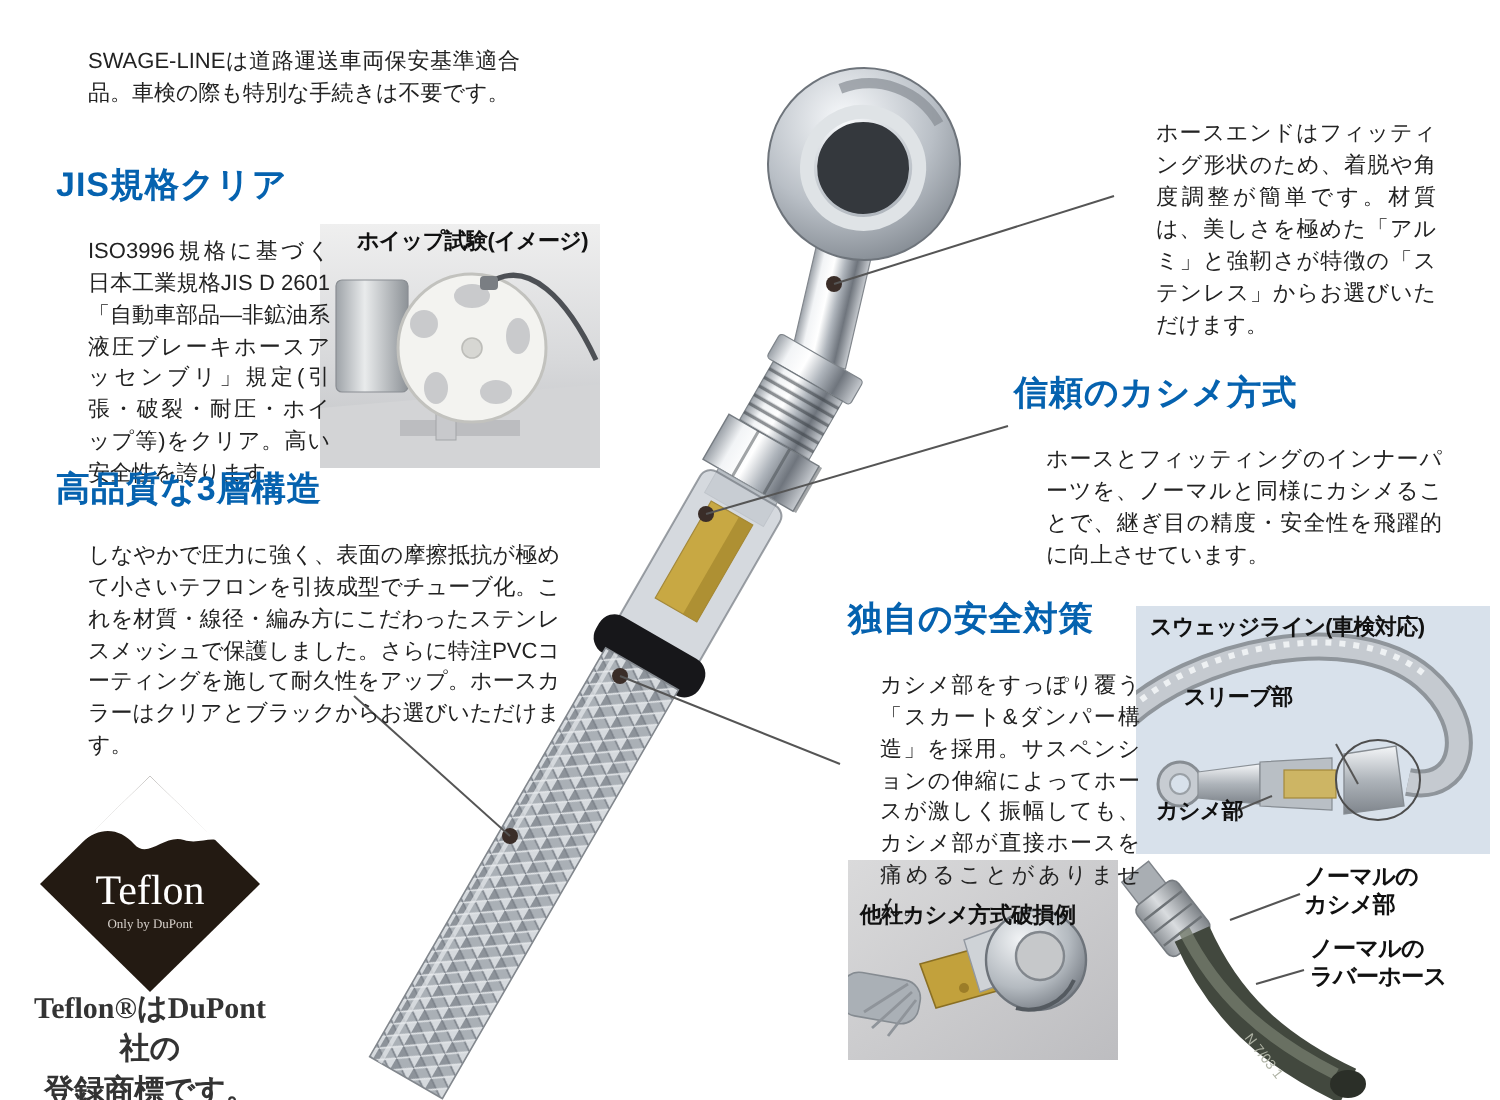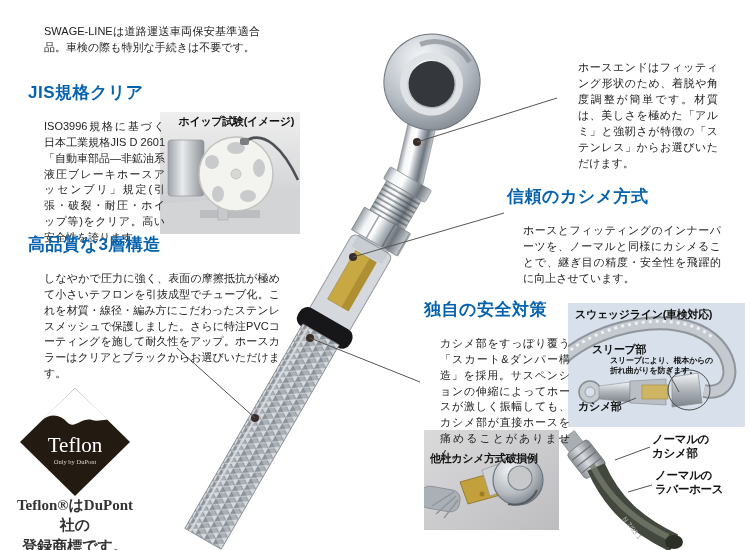--- a/index.html
+++ b/index.html
@@ -124,22 +124,20 @@
         <polygon points="31,83 62,79 62,99 31,96" fill="url(#chromeS)" stroke="#8a9096" stroke-width="0.6"></polygon>
         <polygon points="62,78 98,76 98,102 62,100" fill="#b9bfc5" stroke="#868c92" stroke-width="0.6"></polygon>
         <rect x="74" y="82" width="26" height="14" fill="#cdb564" stroke="#a4893a" stroke-width="0.6"></rect>
         <polygon points="104,74 130,70 134,100 104,104" fill="url(#chromeS)" stroke="#868c92" stroke-width="0.7"></polygon>
       </g>
       <ellipse cx="121" cy="87" rx="21" ry="20" fill="none" stroke="#4d4d4d" stroke-width="1"></ellipse>
     </svg>
   </div>
   <div class="cap" style="left:575px;top:308px;">スウェッジライン(車検対応)</div>
   <div class="cap" style="left:581px;top:343px;margin-left:11px;">スリーブ部</div>
-  <div class="cap small" style="left:610px;top:356px;width:120px;">スリーブにより、根本からの
-折れ曲がりを防ぎます。</div>
   <div class="cap" style="left:578px;top:400px;">カシメ部</div>
 
   <div class="imgbox" style="left:424px;top:430px;width:135px;height:100px;">
     <svg width="135" height="100" viewBox="0 0 135 100">
       <defs>
         <linearGradient id="dmgbg" x1="0" y1="0" x2="1" y2="1">
           <stop offset="0" stop-color="#dadadb"></stop>
             <stop offset="1" stop-color="#bdbdc0"></stop>
         </linearGradient>
         <radialGradient id="ringGrad" cx="35%" cy="30%" r="80%">

